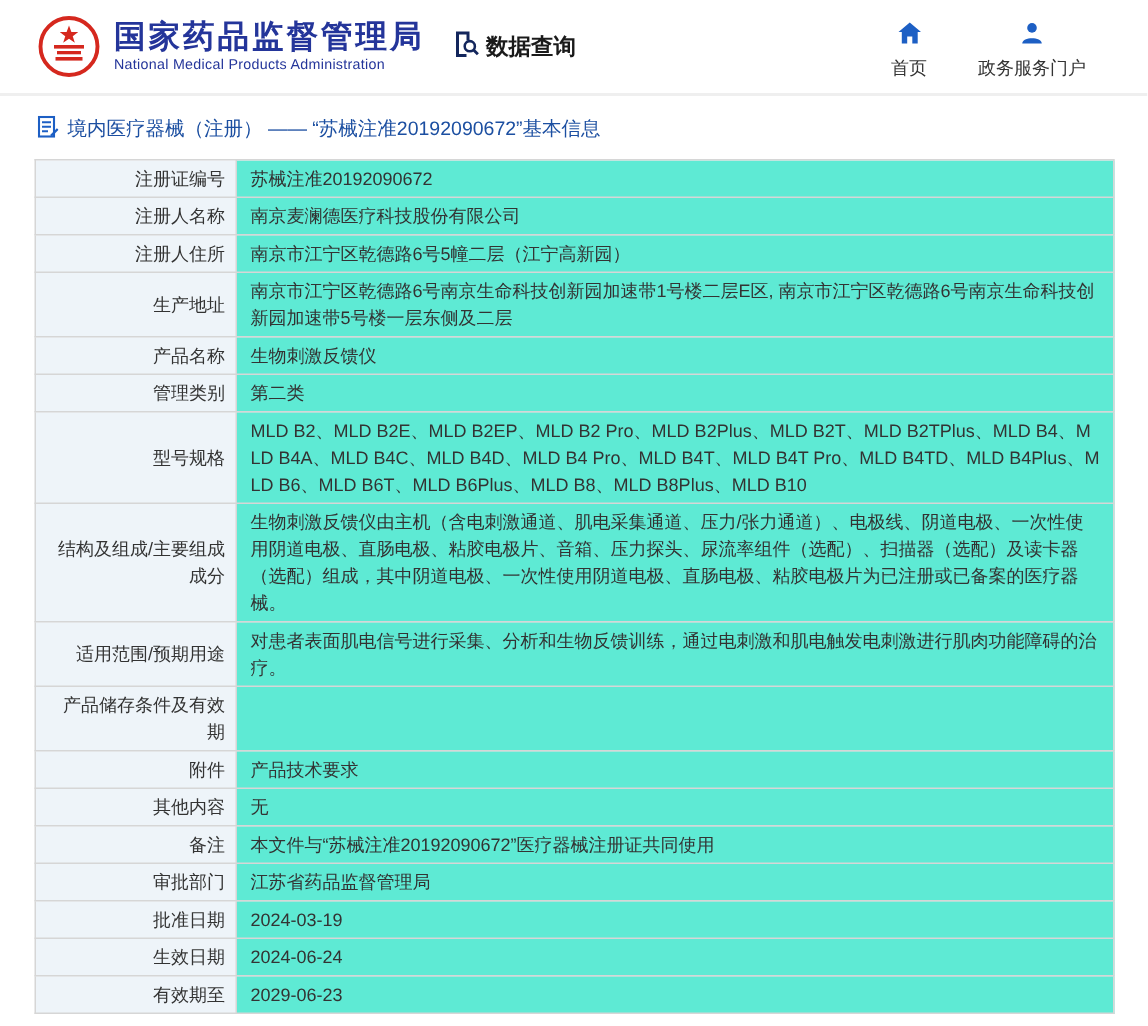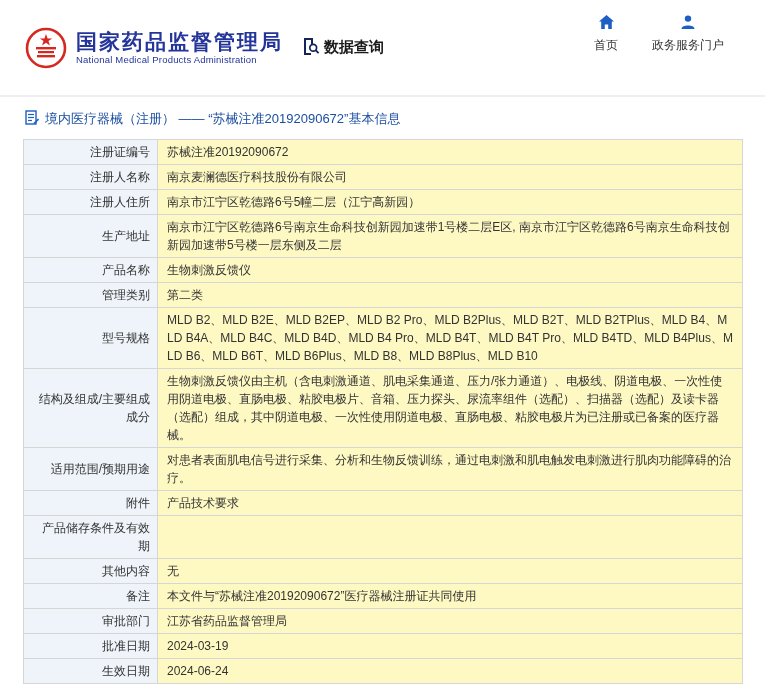--- a/index.html
+++ b/index.html
@@ -15,21 +15,21 @@
   html,body{margin:0;padding:0;}
   body{
     width:765px;
     background:#ffffff;
     font-family:"Liberation Sans","DejaVu Sans",sans-serif;
     color:var(--text_dark);
   }
   
   .site-header{
     position:relative;
-    height:97px;
+    height:64px;
     display:flex;
     align-items:center;
     padding-left:25px;
     border-bottom:2px solid #efefef;
     background:#fff;
   }
   .logo-area{display:flex;align-items:center;gap:9px;cursor:pointer;}
   .emblem svg{display:block;}
   .agency-cn{
     font-size:21px;
@@ -99,21 +99,21 @@
   }
   .info-table th{
     width:134px;
     background:var(--label_bg);
     font-weight:normal;
     text-align:right;
     color:#333;
     padding-right:7px;
   }
   .info-table td{
-    background:#fef9c3;
+    background:#5eead4;
     text-align:left;
     color:#333;
   }
 </style>
 </head>
 <body>
 
 <header class="site-header">
   <div class="logo-area">
     <span class="emblem">
@@ -212,28 +212,28 @@
       </tr>
     <tr>
         <th>结构及组成/主要组成成分</th>
         <td>生物刺激反馈仪由主机（含电刺激通道、肌电采集通道、压力/张力通道）、电极线、阴道电极、一次性使用阴道电极、直肠电极、粘胶电极片、音箱、压力探头、尿流率组件（选配）、扫描器（选配）及读卡器（选配）组成，其中阴道电极、一次性使用阴道电极、直肠电极、粘胶电极片为已注册或已备案的医疗器械。</td>
       </tr>
     <tr>
         <th>适用范围/预期用途</th>
         <td>对患者表面肌电信号进行采集、分析和生物反馈训练，通过电刺激和肌电触发电刺激进行肌肉功能障碍的治疗。</td>
       </tr>
     <tr>
+        <th>产品储存条件及有效期</th>
+        <td></td>
+      </tr>
+    <tr>
         <th>附件</th>
         <td>产品技术要求</td>
       </tr>
     <tr>
-        <th>产品储存条件及有效期</th>
-        <td></td>
-      </tr>
-    <tr>
         <th>其他内容</th>
         <td>无</td>
       </tr>
     <tr>
         <th>备注</th>
         <td>本文件与“苏械注准20192090672”医疗器械注册证共同使用</td>
       </tr>
     <tr>
         <th>审批部门</th>
         <td>江苏省药品监督管理局</td>

